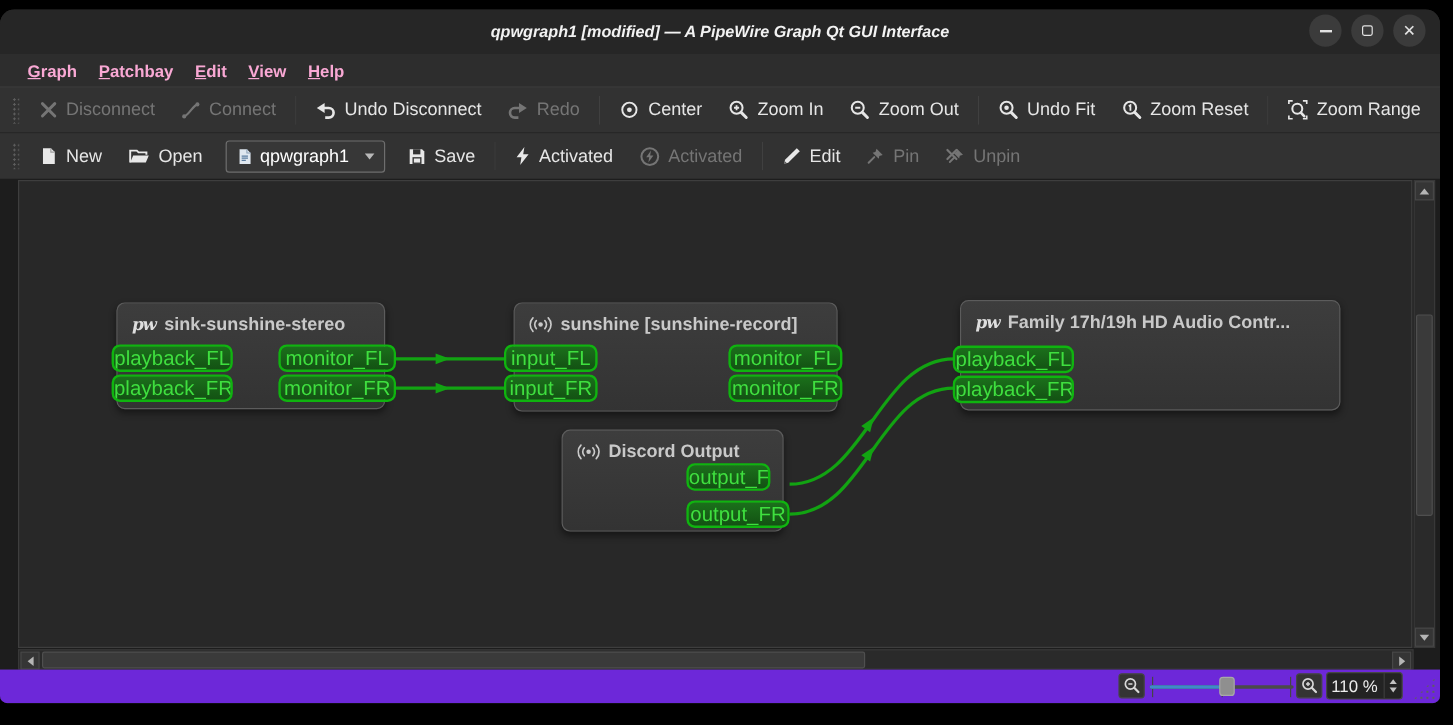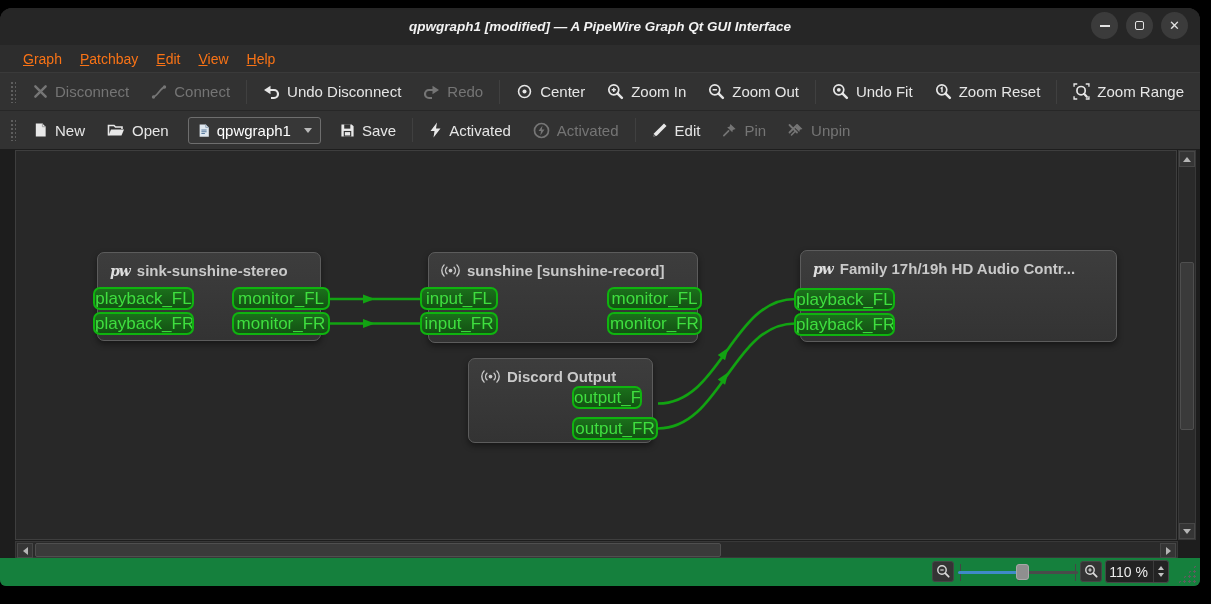--- a/index.html
+++ b/index.html
@@ -16,21 +16,21 @@
   .winbtns { position:absolute; right:12px; top:4px; display:flex; gap:8px; }
   .winbtn { width:27px; height:27px; border-radius:50%; background:#3b3b3b;
     display:flex; align-items:center; justify-content:center; color:#e3e3e3; }
   .glyph-min { width:10px; height:2px; background:#e3e3e3; }
   .glyph-max { width:9px; height:9px; border:1.6px solid #e3e3e3; border-radius:2px; }
   .glyph-close { font-size:13px; line-height:1; color:#e3e3e3; }
 
   
   .menubar { height:27px; background:#2d2d2d; display:flex; align-items:center;
     padding-left:14px; flex:none; }
-  .menuitem { color:#f97316; font-size:14px; padding:3px 9px; cursor:default; }
+  .menuitem { color:#f9a8d4; font-size:14px; padding:3px 9px; cursor:default;font-weight:bold; }
   .menuitem u { text-decoration:underline; }
 
   
   .toolbar { height:38px; background:#323232; display:flex; align-items:center;
     padding-left:8px; flex:none; border-top:1px solid #3a3a3a; }
   .toolbar.second { height:39px; border-top:1px solid #272727; }
   .grip { width:6px; height:22px; margin:0 6px 0 2px;
     background-image:radial-gradient(#5e5e5e 1px, transparent 1.1px);
     background-size:4px 4px; }
   .tbtn { display:flex; align-items:center; gap:7px; height:30px; padding:0 11px;
@@ -77,21 +77,21 @@
   .tri.up    { border-left:4px solid transparent; border-right:4px solid transparent; border-bottom:5px solid #b5b5b5; }
   .tri.down  { border-left:4px solid transparent; border-right:4px solid transparent; border-top:5px solid #b5b5b5; }
   .hthumb { position:absolute; left:19px; top:1px; width:686px; height:14px;
     background:#3a3a3a; border:1px solid #4f4f4f; border-radius:2px; }
   .vthumb { position:absolute; left:1px; top:111px; width:14px; height:168px;
     background:#3a3a3a; border:1px solid #4f4f4f; border-radius:2px; }
   .vscroll .sbtn.top { position:absolute; left:0; top:0; }
   .vscroll .sbtn.bottom { position:absolute; left:0; bottom:0; }
 
   
-  .statusbar { height:28px; background:#15803d; position:relative; flex:none; }
+  .statusbar { height:28px; background:#6d28d9; position:relative; flex:none; }
   .zoombtn { position:absolute; top:3px; width:22px; height:21px; background:#343434;
     border:1px solid #454545; border-radius:3px; display:flex; align-items:center;
     justify-content:center; color:#d8d8d8; }
   .slider { position:absolute; left:958px; top:0; width:120px; height:28px; }
   .slider .groove { position:absolute; left:0; right:0; top:13px; height:3px; background:#4a4a4a; border-radius:2px; }
   .slider .fill { position:absolute; left:0; top:13px; width:62px; height:3px; background:var(--slider-fill,#3f8ac9); border-radius:2px; }
   .slider .tick { position:absolute; top:6px; width:1px; height:17px; background:#454545; }
   .slider .handle { position:absolute; left:58px; top:6px; width:13px; height:16px;
     background:#8f8f8f; border:1px solid #a8a8a8; border-radius:3px; }
   .spinbox { position:absolute; left:1105px; top:2px; width:64px; height:23px;

